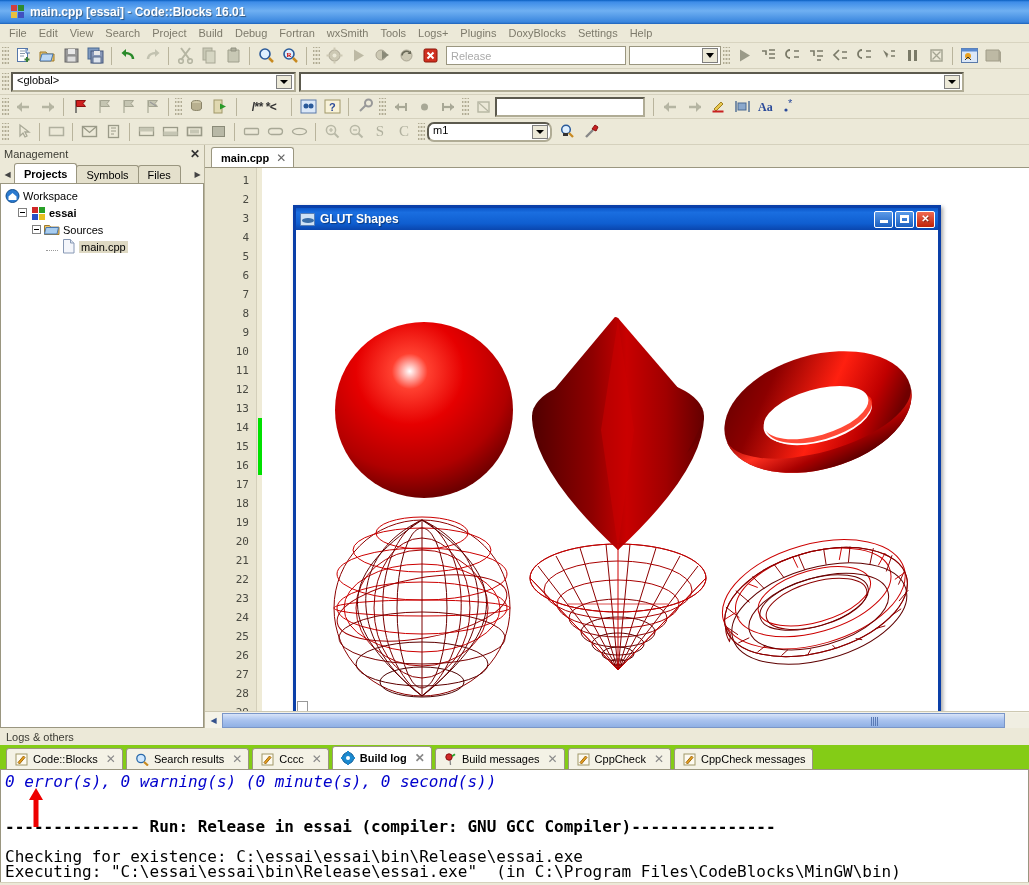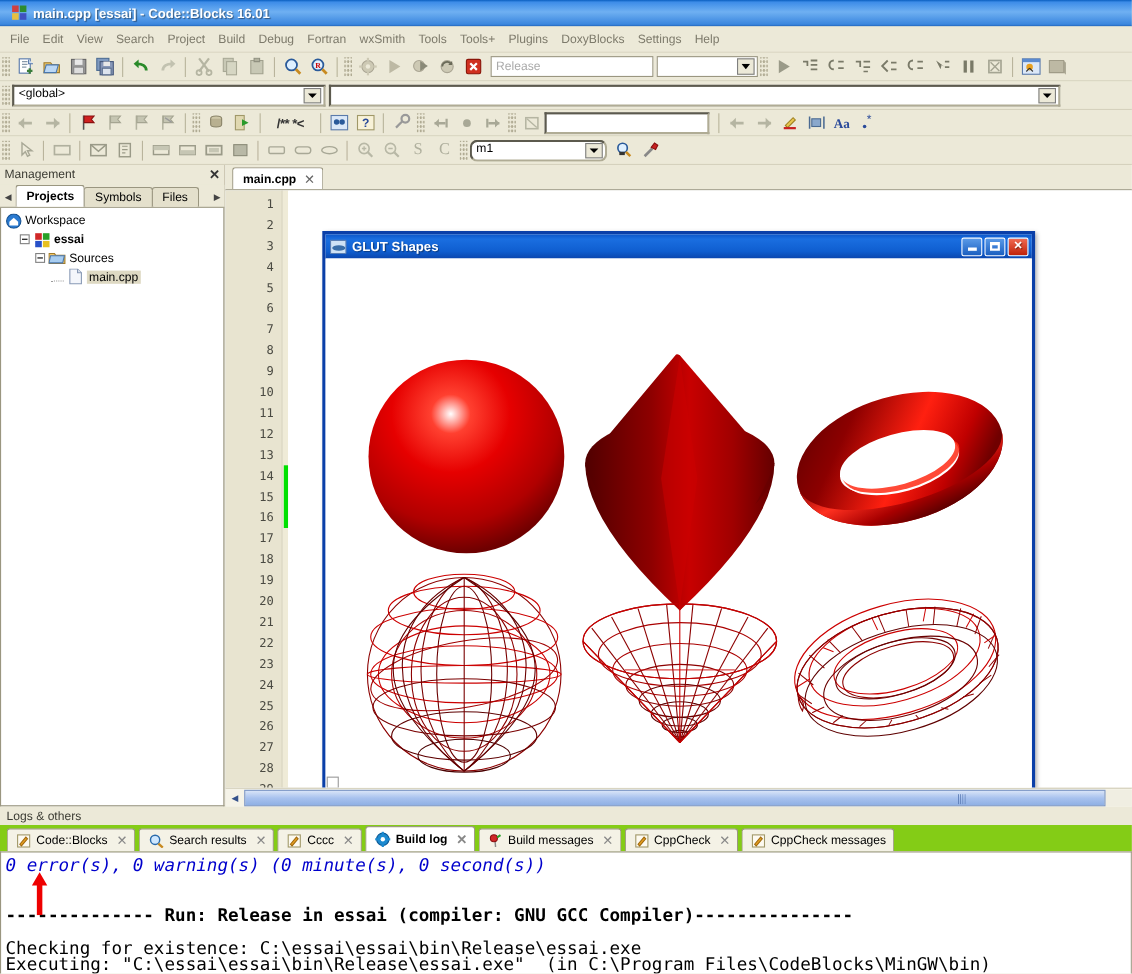--- a/index.html
+++ b/index.html
@@ -26,21 +26,21 @@
   }
   .cb-logo { width: 14px; height: 14px; margin-right: 5px; position: relative; flex: none; }
   .cb-logo i { position: absolute; width: 6px; height: 6px; display:block; }
   .cb-logo i:nth-child(1){ left:0; top:0; background:#d04040; }
   .cb-logo i:nth-child(2){ left:7px; top:0; background:#2e8b2e; }
   .cb-logo i:nth-child(3){ left:0; top:7px; background:#e8c040; }
   .cb-logo i:nth-child(4){ left:7px; top:7px; background:#4050c0; }
 
   
   .menubar {
-    height: 24px;
+    height: 19px;
     background: #ece9d8;
     display: flex; align-items: center;
     padding-left: 3px;
     border-bottom: 1px solid #d8d4c0;
   }
   .menubar .mi {
     padding: 2px 6px;
     color: #7d7a6b;
     font-size: 11px;
     white-space: nowrap;
@@ -274,21 +274,21 @@
       <div class="mi">File</div>
       <div class="mi">Edit</div>
       <div class="mi">View</div>
       <div class="mi">Search</div>
       <div class="mi">Project</div>
       <div class="mi">Build</div>
       <div class="mi">Debug</div>
       <div class="mi">Fortran</div>
       <div class="mi">wxSmith</div>
       <div class="mi">Tools</div>
-      <div class="mi">Tools+</div>
+      <div class="mi">Logs+</div>
       <div class="mi">Plugins</div>
       <div class="mi">DoxyBlocks</div>
       <div class="mi">Settings</div>
       <div class="mi">Help</div>
     </div>
 
   <div class="tbrow tb-r1">
     <div class="grip"></div>
     <div class="tbtn">
       <svg width="17" height="17" viewBox="0 0 17 17">
@@ -397,21 +397,21 @@
           <path d="M4 8.5a4.5 4.5 0 0 1 8-2.5" stroke="#6a6a58" stroke-width="1.6" fill="none"></path>
           <path d="M13 3.5v3.5h-3.5z" fill="#6a6a58"></path>
         </svg>
     </div>
     <div class="tbtn">
       <svg width="17" height="17" viewBox="0 0 17 17">
           <rect x="2" y="2" width="13" height="13" rx="1.5" fill="#d03020" stroke="#8a1508"></rect>
           <path d="M5.5 5.5l6 6M11.5 5.5l-6 6" stroke="#fff" stroke-width="2"></path>
         </svg>
     </div>
-    <div class="tcombo" style="width:148px; margin-left:4px;">
+    <div class="tcombo" style="width:180px; margin-left:4px;">
       <span>Release</span>
     </div>
     <div class="tcombo" style="width:92px; margin-left:3px; position:relative;">
       <span class="dd" style="position:absolute;right:2px;top:1px;width:16px;height:15px;background:#ece9d8;border:1px solid #7f7f7f;display:flex;align-items:center;justify-content:center;">
         <svg width="8" height="5" viewBox="0 0 8 5">
             <path d="M0 0h8L4 5z" fill="#000"></path>
           </svg>
       </span>
     </div>
     <div class="grip"></div>

